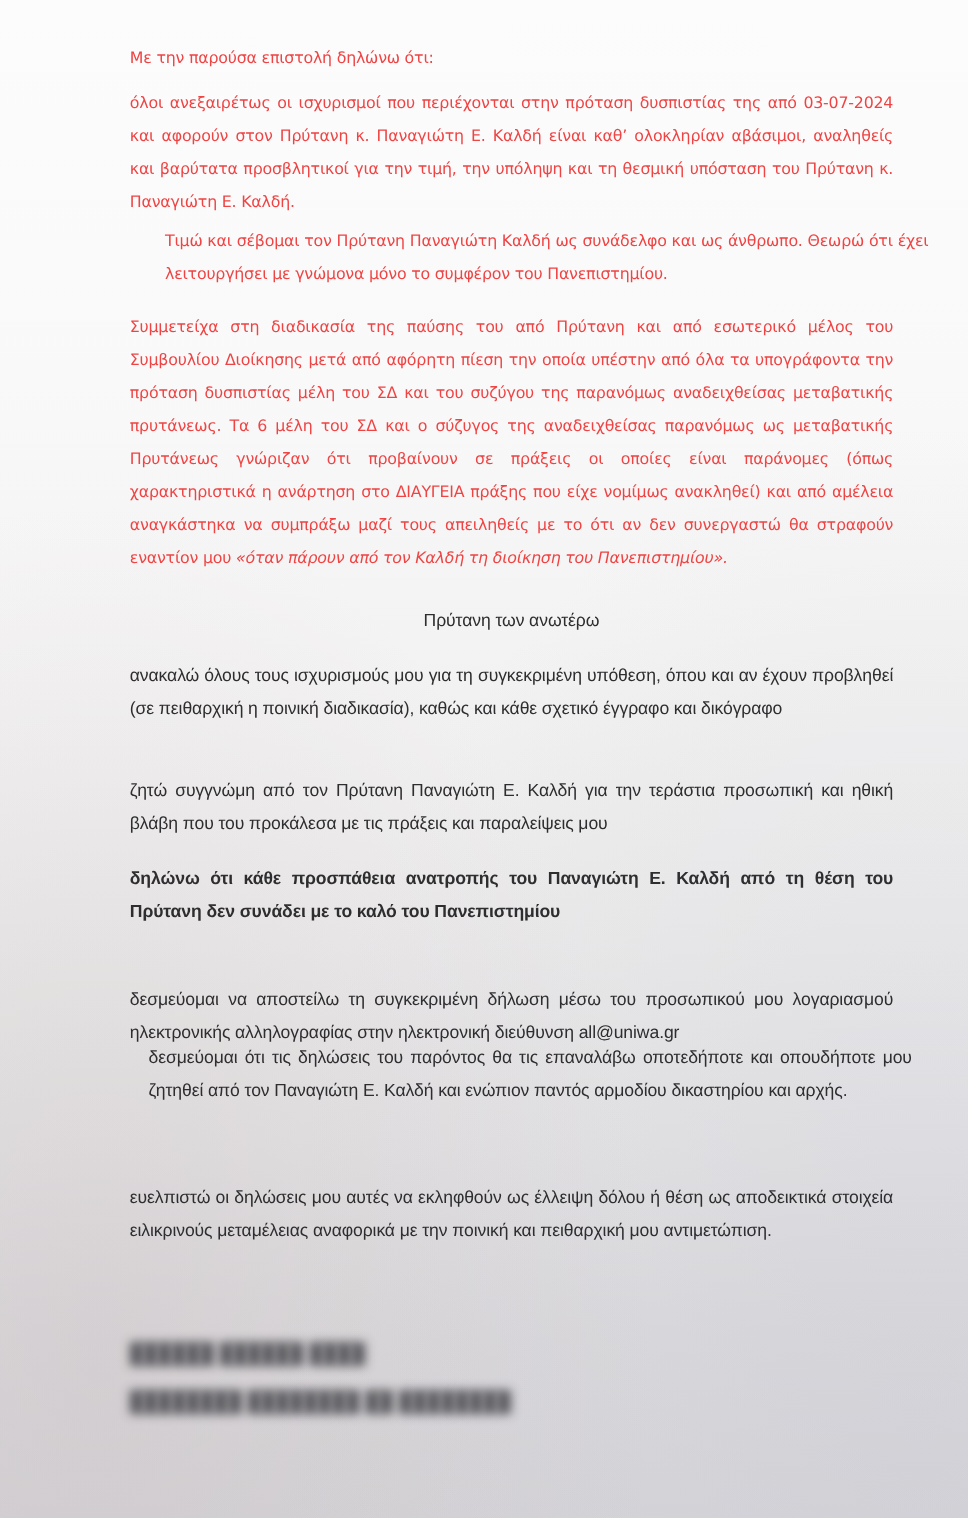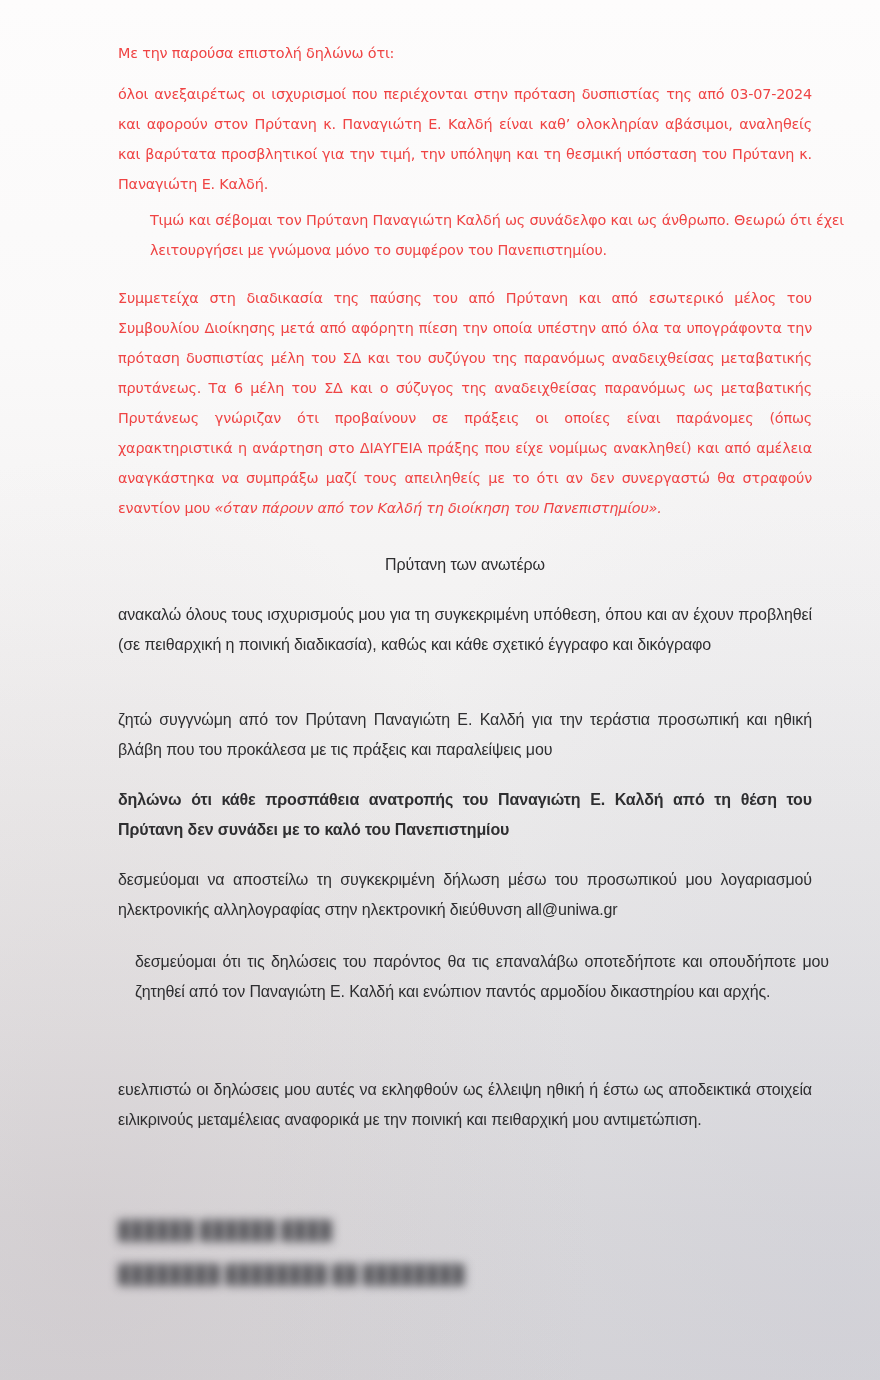--- a/index.html
+++ b/index.html
@@ -61,21 +61,21 @@
       font-style: italic;
     }
     .intro { top: 38px; }
     .par1 { top: 79px; }
     .par2 { top: 205px; margin-left: 32px; }
     .par3 { top: 283px; }
     .heading { top: 550px; }
     .item1 { top: 600px; }
     .item2 { top: 705px; }
     .item3 { top: 785px; font-weight: bold; }
-    .item4 { top: 865px; }
+    .item4 { top: 895px; }
     .item5 { top: 947px; margin-left: 17px; }
     .item6 { top: 1075px; }
     .signature {
       position: absolute;
       left: 118px;
       color: transparent;
       text-shadow: 0 0 9px rgba(70,70,75,0.85);
       font-size: 18px;
       white-space: nowrap;
       filter: blur(1.5px);
@@ -99,17 +99,17 @@
     <span>Συμμετείχα στη διαδικασία της παύσης του από Πρύτανη και από εσωτερικό μέλος του Συμβουλίου Διοίκησης μετά από αφόρητη πίεση την οποία υπέστην από όλα τα υπογράφοντα την πρόταση δυσπιστίας μέλη του ΣΔ και του συζύγου της παρανόμως αναδειχθείσας μεταβατικής πρυτάνεως. Τα 6 μέλη του ΣΔ και ο σύζυγος της αναδειχθείσας παρανόμως ως μεταβατικής Πρυτάνεως γνώριζαν ότι προβαίνουν σε πράξεις οι οποίες είναι παράνομες (όπως χαρακτηριστικά η ανάρτηση στο ΔΙΑΥΓΕΙΑ πράξης που είχε νομίμως ανακληθεί) και από αμέλεια αναγκάστηκα να συμπράξω μαζί τους απειληθείς με το ότι αν δεν συνεργαστώ θα στραφούν εναντίον μου </span><span class="it">«όταν πάρουν από τον Καλδή τη διοίκηση του Πανεπιστημίου».</span>
   </p>
 
   <p class="p center heading">Πρύτανη των ανωτέρω</p>
 
   <p class="p item1">ανακαλώ όλους τους ισχυρισμούς μου για τη συγκεκριμένη υπόθεση, όπου και αν έχουν προβληθεί (σε πειθαρχική η ποινική διαδικασία), καθώς και κάθε σχετικό έγγραφο και δικόγραφο</p>
   <p class="p item2">ζητώ συγγνώμη από τον Πρύτανη Παναγιώτη Ε. Καλδή για την τεράστια προσωπική και ηθική βλάβη που του προκάλεσα με τις πράξεις και παραλείψεις μου</p>
   <p class="p item3">δηλώνω ότι κάθε προσπάθεια ανατροπής του Παναγιώτη Ε. Καλδή από τη θέση του Πρύτανη δεν συνάδει με το καλό του Πανεπιστημίου</p>
   <p class="p item4">δεσμεύομαι να αποστείλω τη συγκεκριμένη δήλωση μέσω του προσωπικού μου λογαριασμού ηλεκτρονικής αλληλογραφίας στην ηλεκτρονική διεύθυνση all@uniwa.gr</p>
   <p class="p item5">δεσμεύομαι ότι τις δηλώσεις του παρόντος θα τις επαναλάβω οποτεδήποτε και οπουδήποτε μου ζητηθεί από τον Παναγιώτη Ε. Καλδή και ενώπιον παντός αρμοδίου δικαστηρίου και αρχής.</p>
-  <p class="p item6">ευελπιστώ οι δηλώσεις μου αυτές να εκληφθούν ως έλλειψη ηθική ή έστω ως αποδεικτικά στοιχεία ειλικρινούς μεταμέλειας αναφορικά με την ποινική και πειθαρχική μου αντιμετώπιση.</p>
+  <p class="p item6">ευελπιστώ οι δηλώσεις μου αυτές να εκληφθούν ως έλλειψη δόλου ή θέση ως αποδεικτικά στοιχεία ειλικρινούς μεταμέλειας αναφορικά με την ποινική και πειθαρχική μου αντιμετώπιση.</p>
 </div>
 
 <div class="signature sig-name">██████ ██████ ████</div>
 <div class="signature sig-title">████████ ████████ ██ ████████</div>
 
 </body></html>

